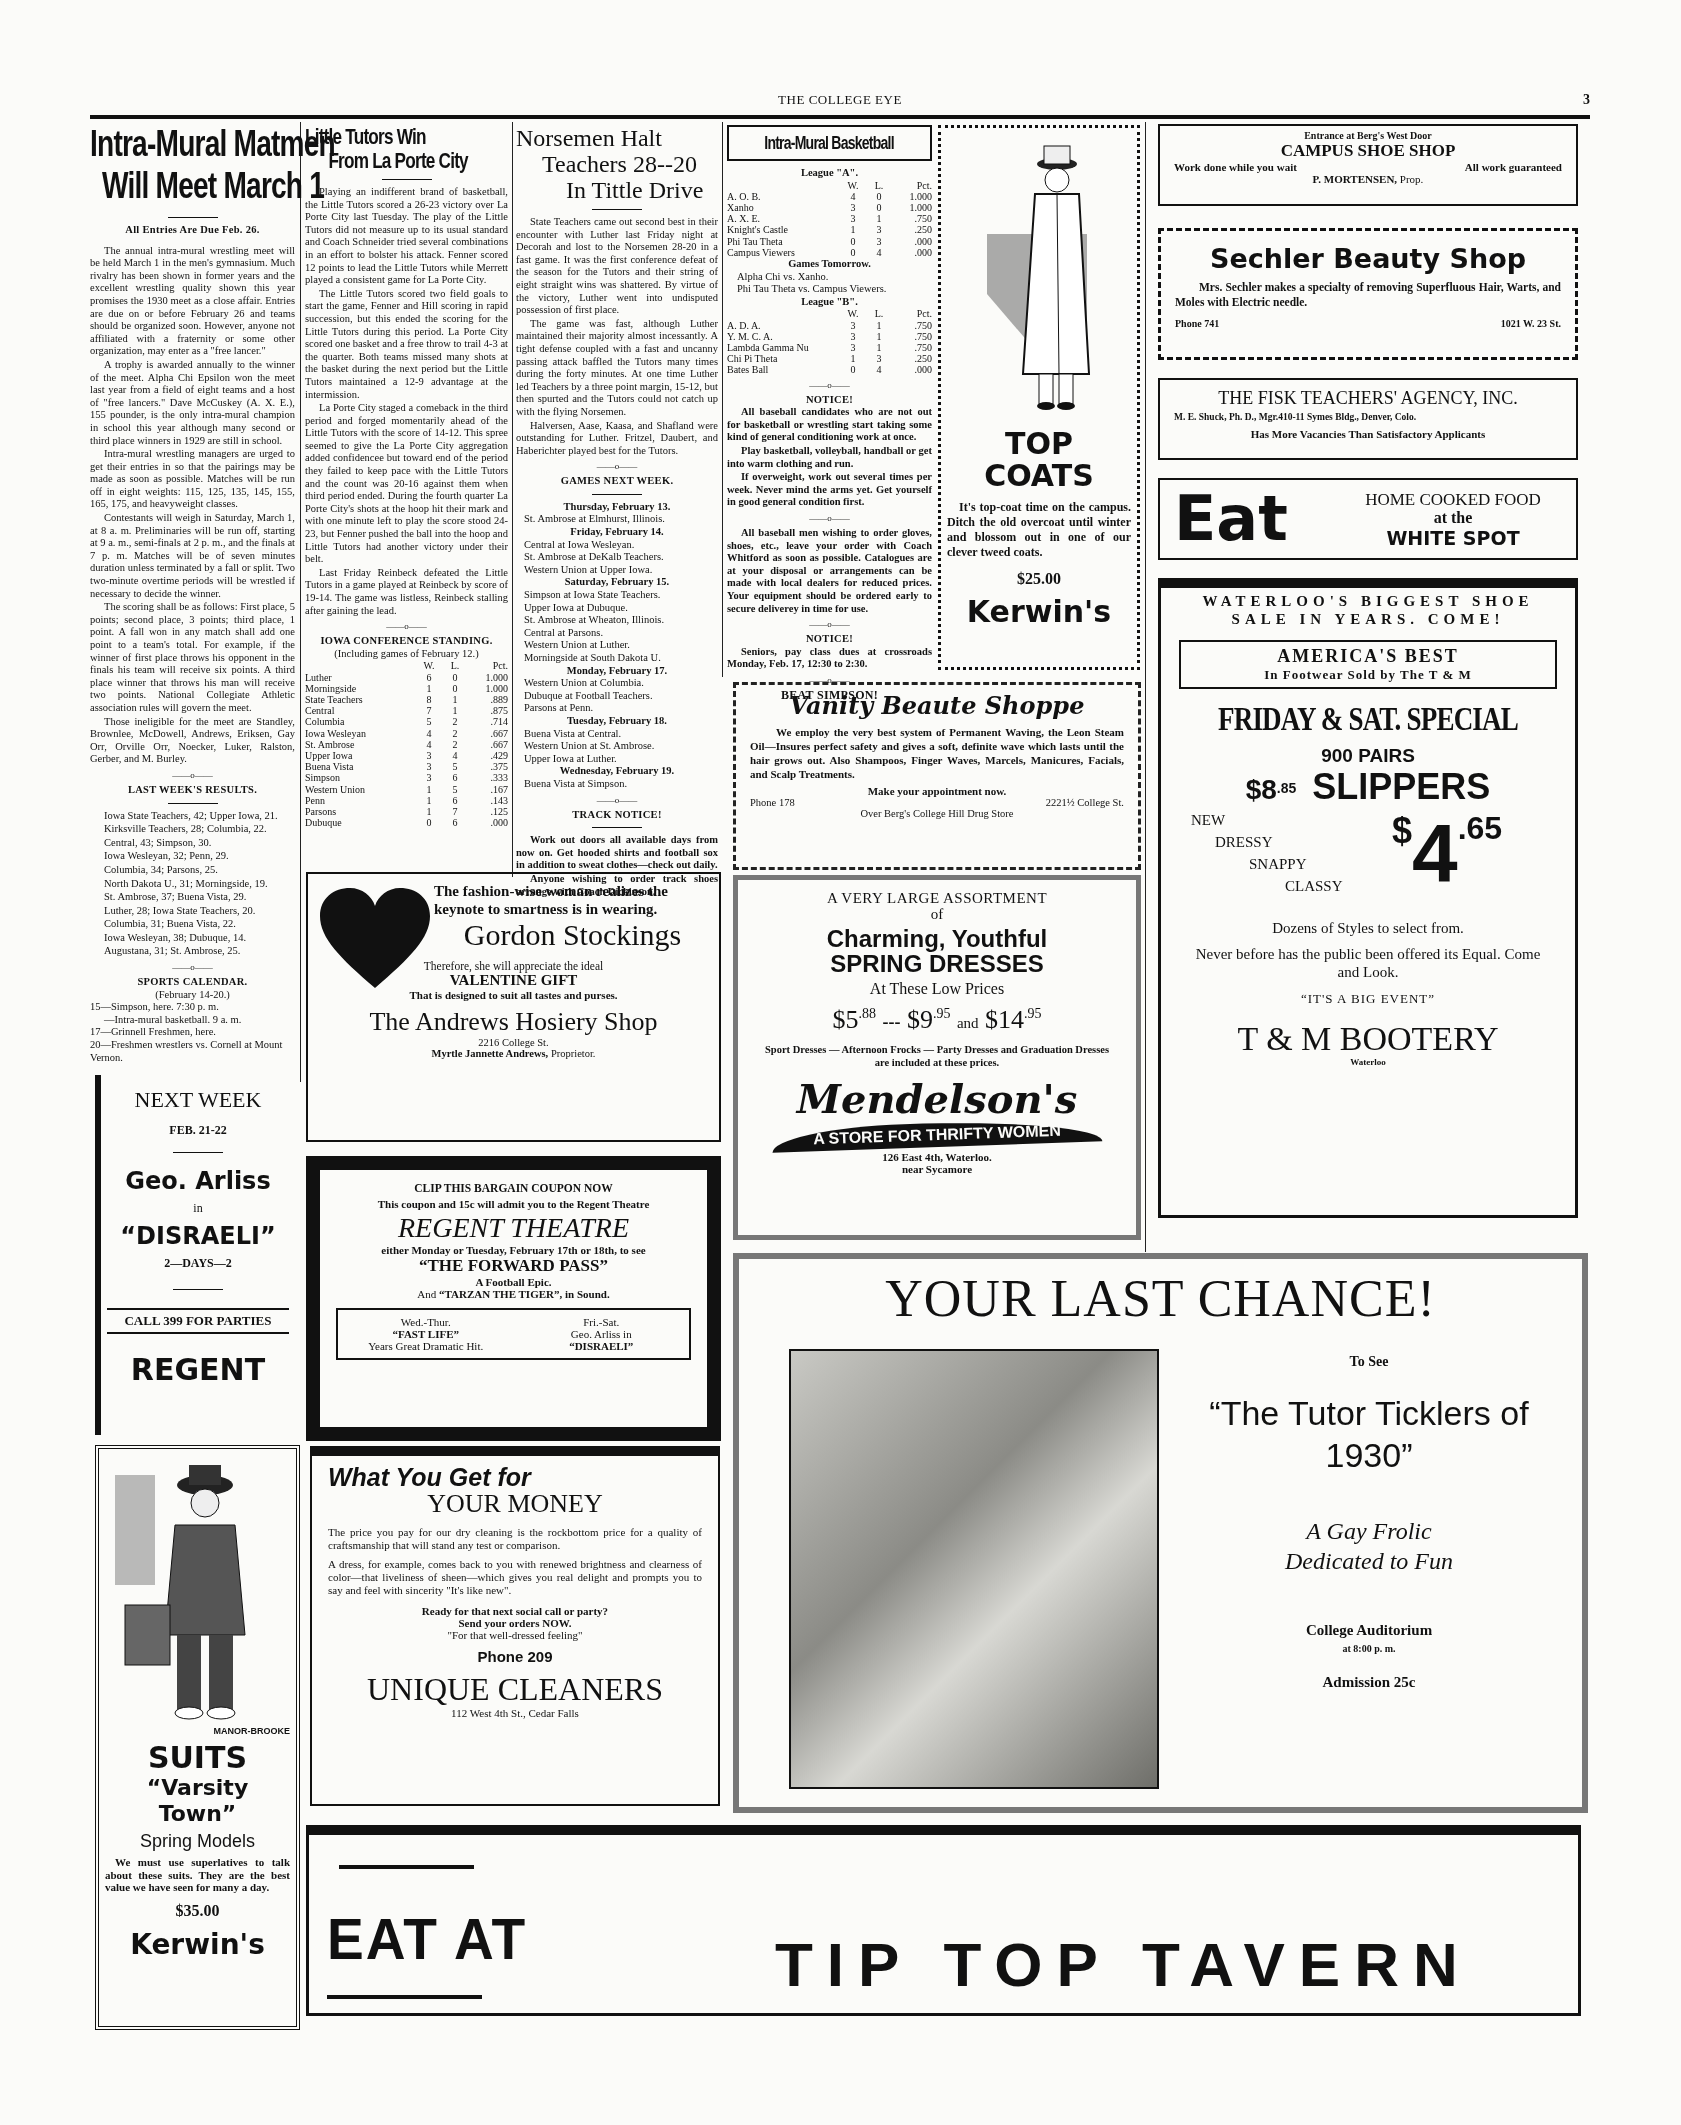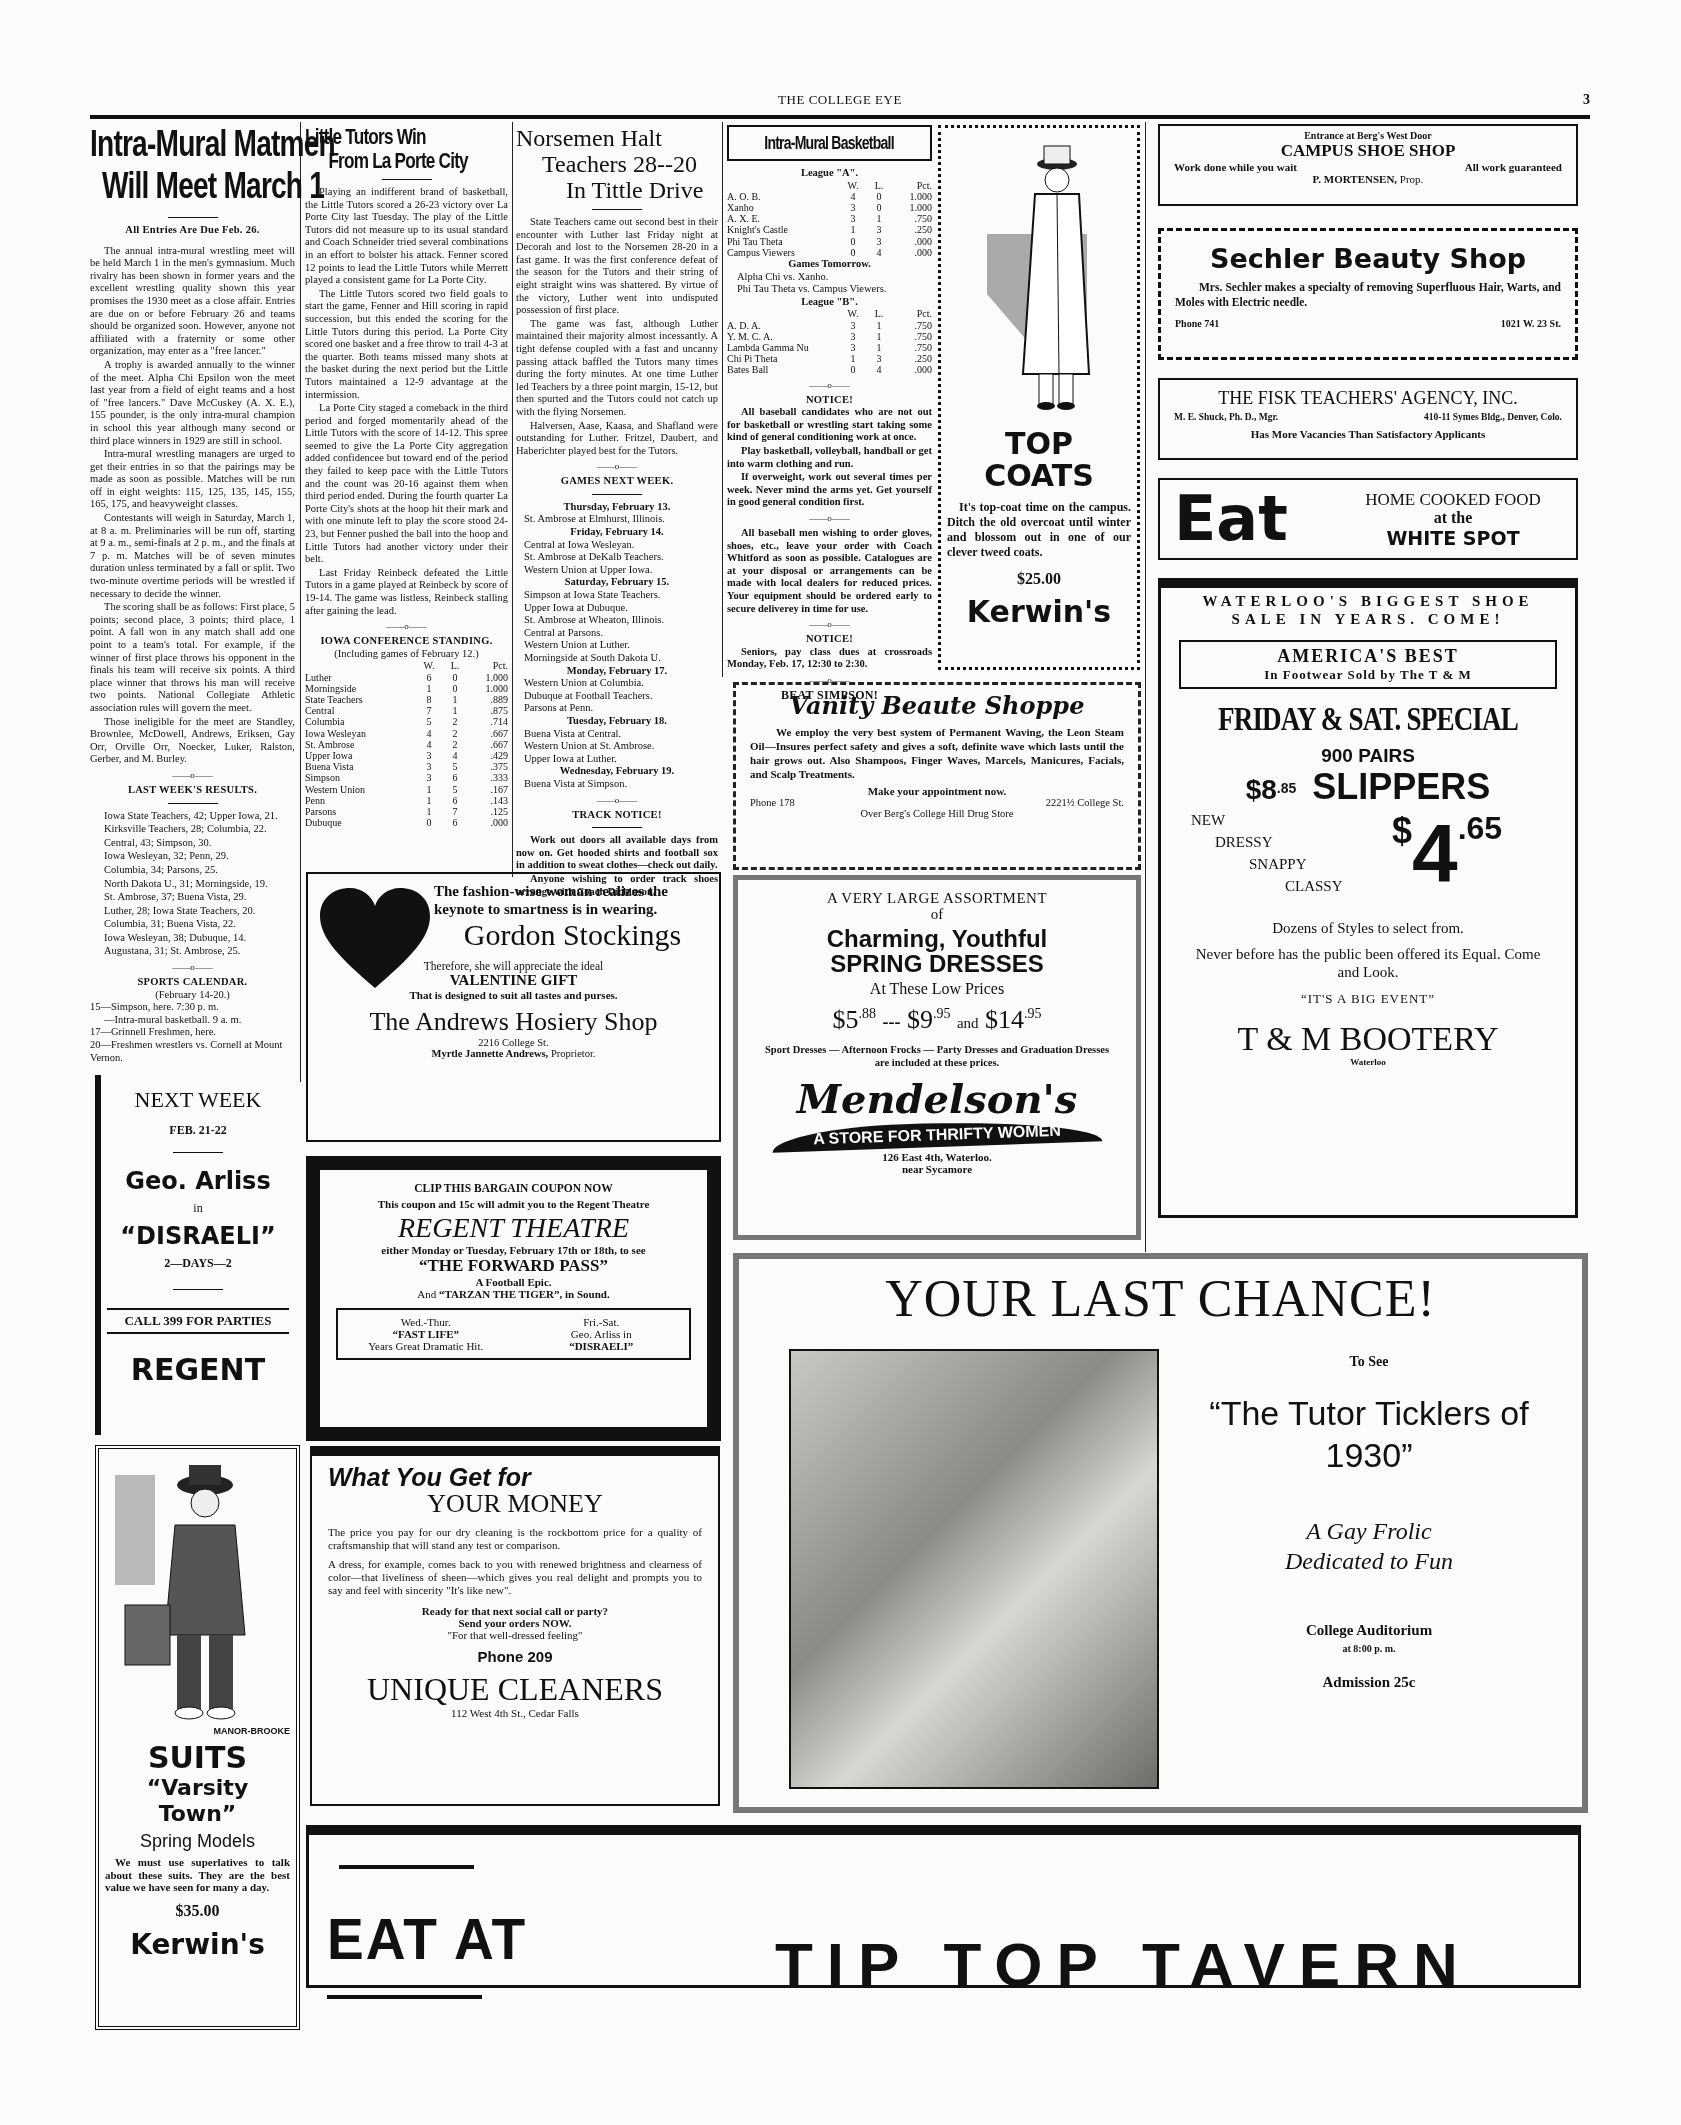--- a/index.html
+++ b/index.html
@@ -421,21 +421,21 @@
   <div class="center black" style="font-size:27px;">Sechler Beauty Shop</div>
   <div class="col bold" style="font-size:11.5px;line-height:15px;margin-top:6px;text-indent:24px;">Mrs. Sechler makes a specialty of removing Superfluous Hair, Warts, and Moles with Electric needle.</div>
   <div style="display:flex;justify-content:space-between;font-size:10px;font-weight:bold;margin-top:8px;">
     <span>Phone 741</span>
     <span>1021 W. 23 St.</span>
   </div>
 </div>
 
 <div class="abs box" style="left:1158px;top:378px;width:420px;height:82px;padding:8px 14px;">
   <div class="center" style="font-size:18px;line-height:20px;">THE FISK TEACHERS' AGENCY, INC.</div>
-  <div style="display:flex;justify-content:space-between;font-size:9.5px;font-weight:bold;margin-top:4px;">
+  <div style="display:flex;font-size:9.5px;font-weight:bold;margin-top:4px;">
     <span>M. E. Shuck, Ph. D., Mgr.</span>
     <span>410-11 Symes Bldg., Denver, Colo.</span>
   </div>
   <div class="center bold" style="font-size:11px;margin-top:6px;">Has More Vacancies Than Satisfactory Applicants</div>
 </div>
 
 <div class="abs box" style="left:1158px;top:478px;width:420px;height:82px;padding:4px 14px;display:flex;align-items:center;">
   <div class="black" style="font-size:62px;line-height:62px;flex:0 0 170px;">Eat</div>
   <div style="flex:1;text-align:center;">
     <div style="font-size:17px;line-height:19px;">HOME COOKED FOOD</div>
@@ -565,18 +565,18 @@
     <div class="bold" style="font-size:14px;">To See</div>
     <div style="font-family:'Liberation Sans',sans-serif;font-size:34px;line-height:42px;margin-top:22px;padding:0 30px;">“The Tutor Ticklers of 1930”</div>
     <div class="ital" style="font-size:24px;line-height:30px;margin-top:40px;">A Gay Frolic</div>
     <div class="ital" style="font-size:24px;line-height:30px;">Dedicated to Fun</div>
     <div class="bold" style="font-size:15px;margin-top:46px;">College Auditorium</div>
     <div class="bold" style="font-size:10px;margin-top:4px;">at 8:00 p. m.</div>
     <div class="bold" style="font-size:15px;margin-top:20px;">Admission 25c</div>
   </div>
 </div>
 
-<div class="abs" style="left:306px;top:1825px;width:1275px;height:163px;border:3px solid #111;border-top:10px solid #111;">
+<div class="abs" style="left:306px;top:1825px;width:1275px;height:191px;border:3px solid #111;border-top:10px solid #111;">
   <div class="abs" style="left:30px;top:30px;width:135px;height:4px;background:#111;"></div>
   <div class="abs" style="left:18px;top:70px;font-family:'Liberation Sans',sans-serif;font-weight:bold;font-size:58px;letter-spacing:2px;transform:scaleX(0.95);transform-origin:left;">EAT AT</div>
   <div class="abs" style="left:18px;top:160px;width:155px;height:4px;background:#111;"></div>
   <div class="abs" style="left:430px;top:95px;font-family:'Liberation Sans',sans-serif;font-weight:bold;font-size:62px;letter-spacing:14px;line-height:70px;margin-left:36px;">TIP TOP TAVERN</div>
 </div>
 
 </body></html>

